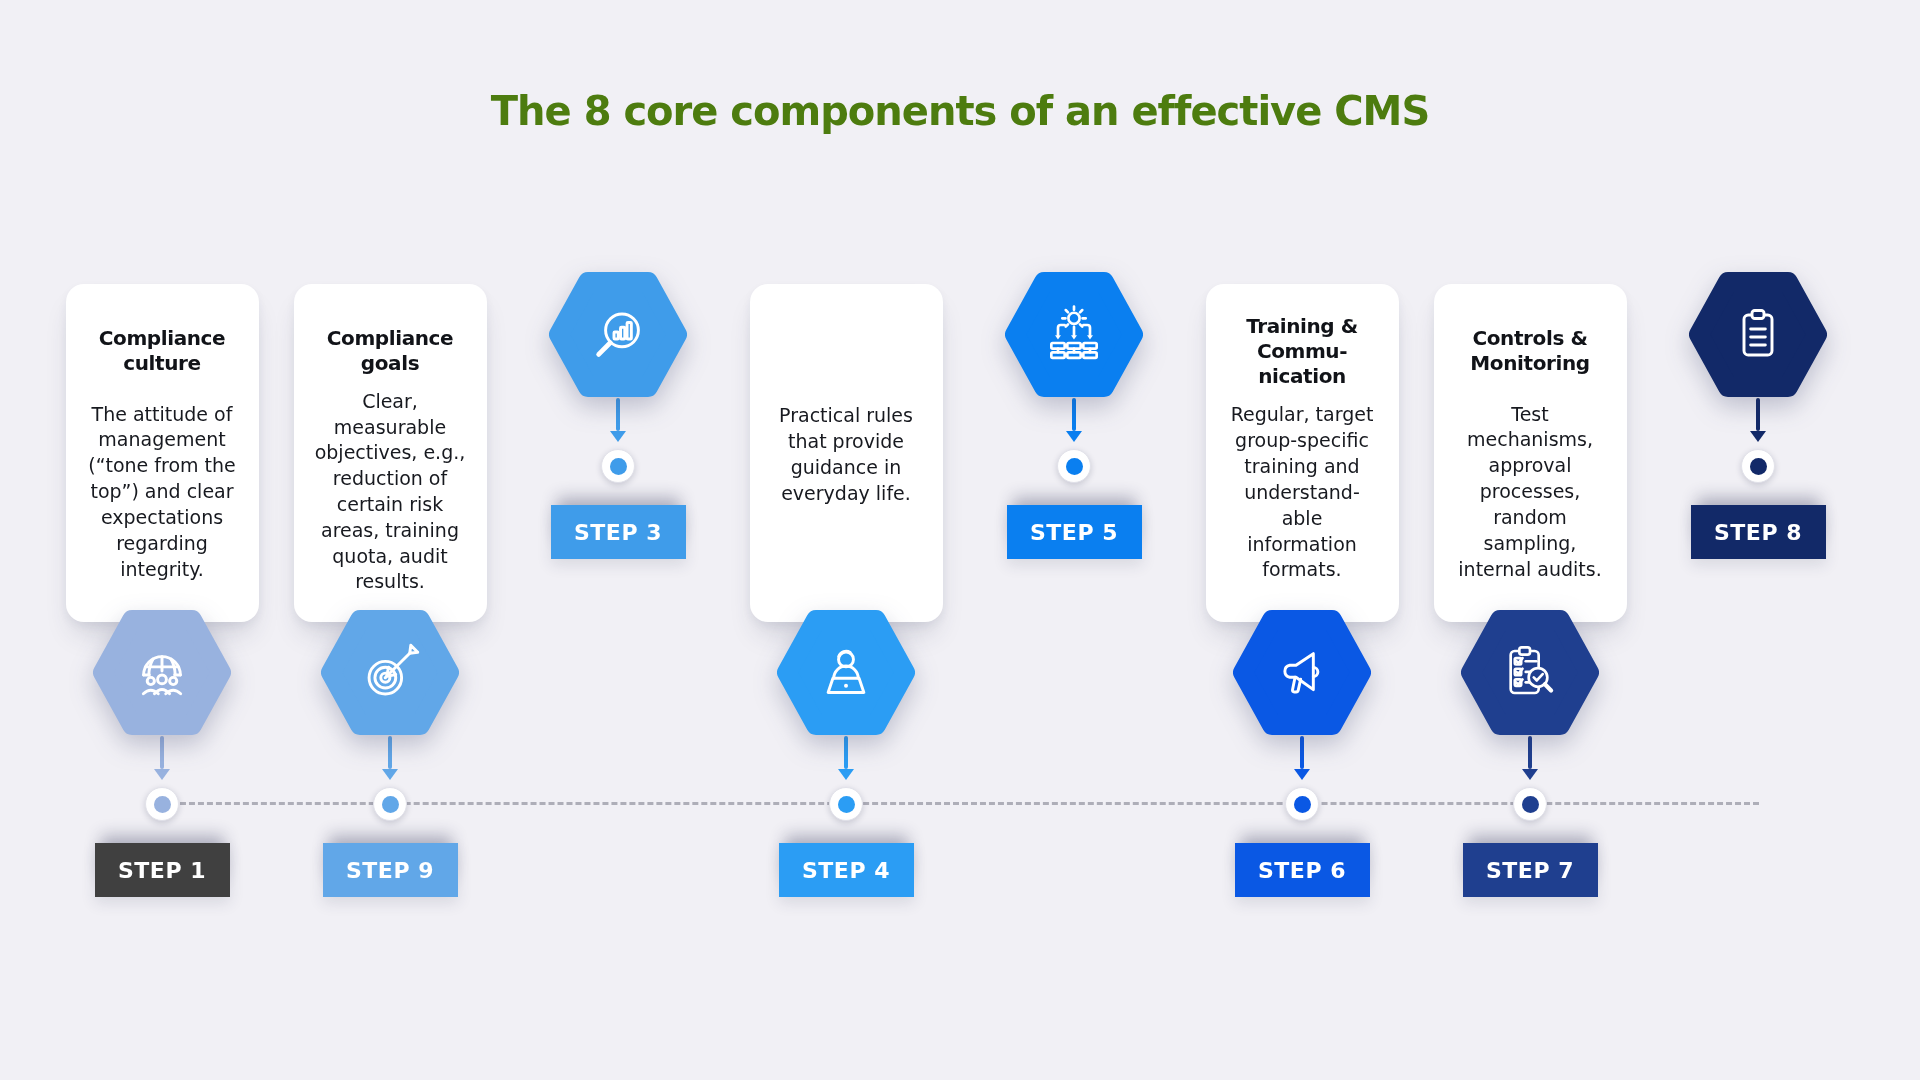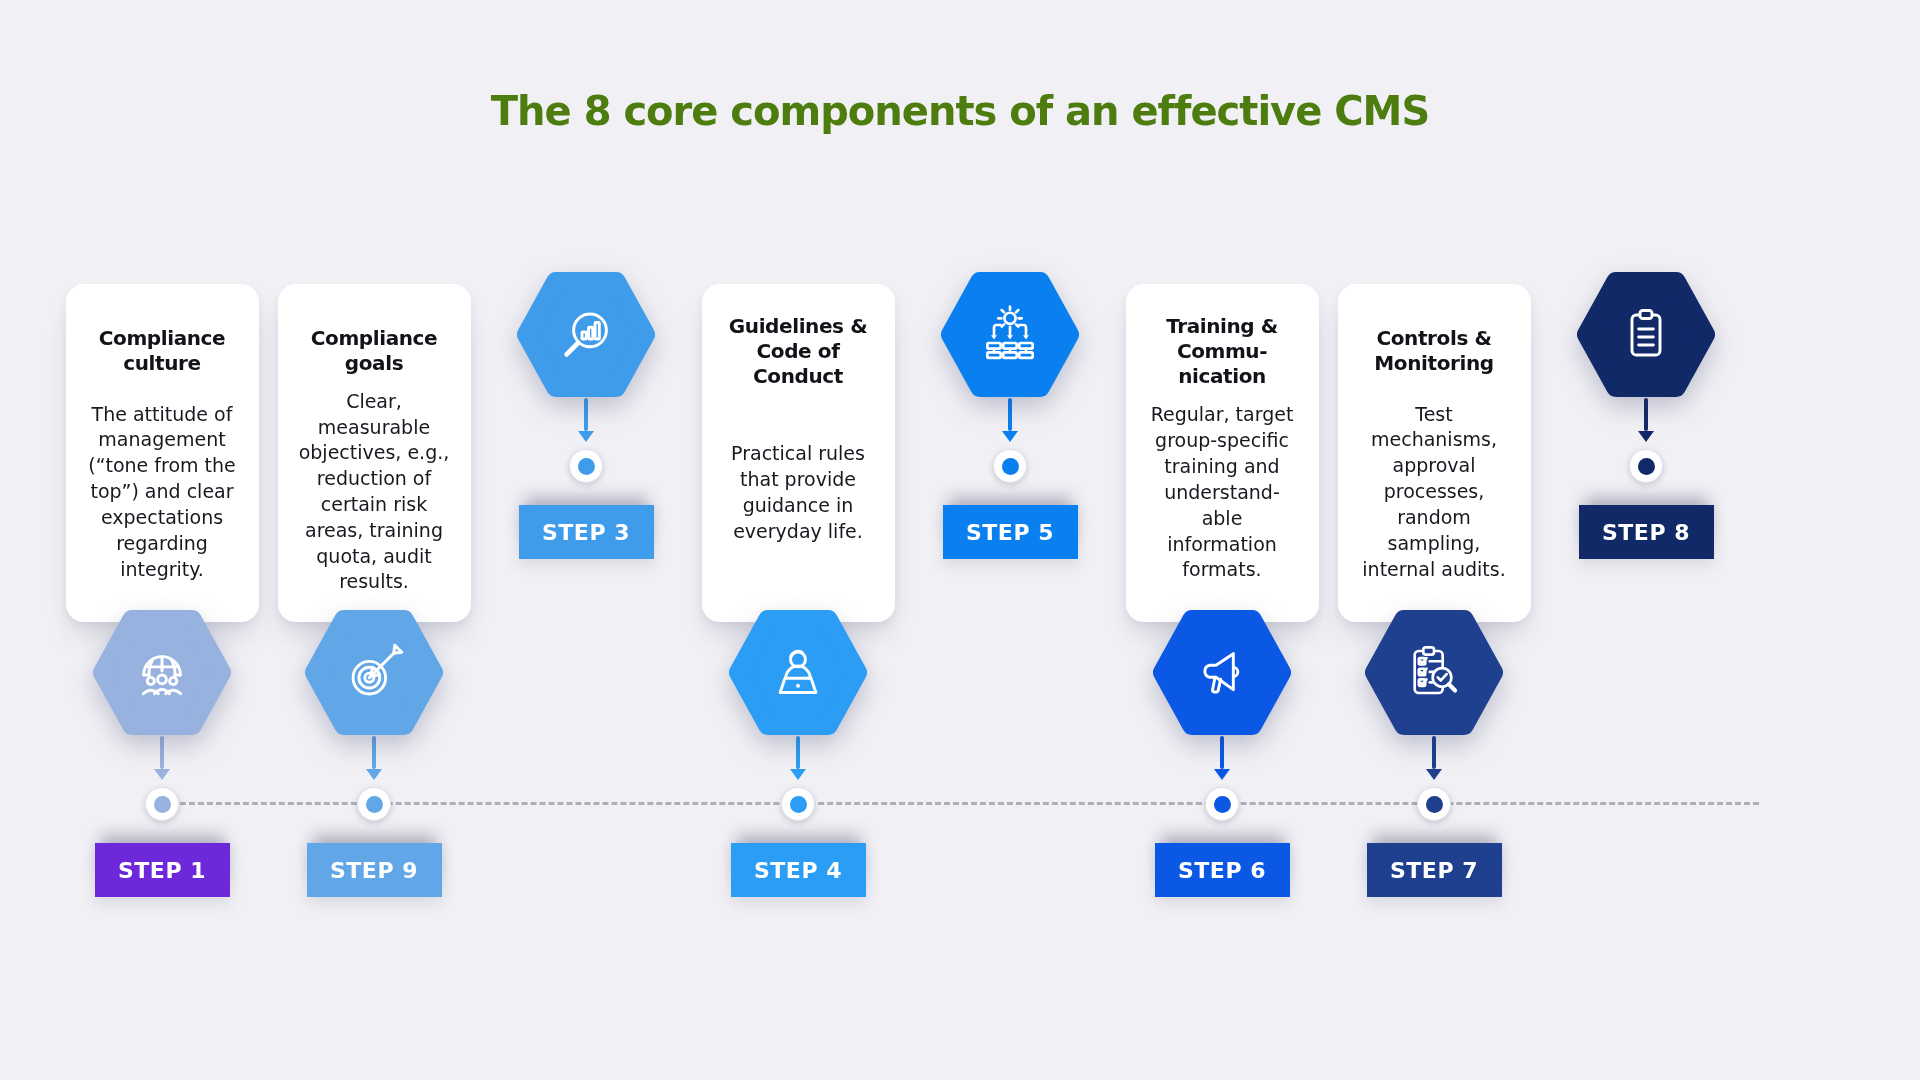--- a/index.html
+++ b/index.html
@@ -17,21 +17,21 @@
     font-weight: bold;
     letter-spacing: -1px;
     color: #4d7c0f;
   }
   .board {
     position: relative;
     width: 1789px;
     margin: 150px auto 0;
     display: grid;
     grid-template-columns: repeat(8, 193px);
-    column-gap: 19px;
+    column-gap: 35px;
   }
   .timeline-line {
     position: absolute;
     top: 518px;
     left: 96px;
     right: 96px;
     border-top: 3px dashed #aeaeb8;
     z-index: 0;
   }
   .column {
@@ -195,21 +195,21 @@
         </svg>
       </span>
     </div>
     <div class="arrow" style="color: rgb(152, 178, 223);">
         <div class="arrow-line"></div>
         <div class="arrow-head"></div>
       </div>
     <div class="dot" style="color: rgb(152, 178, 223);">
         <div class="dot-inner"></div>
       </div>
-    <div class="step-box" style="background-color: #6d28d9; align-items: center;">
+    <div class="step-box" style="background-color: #404040; align-items: center;">
         <span>STEP 1</span>
       </div>
   </div>
 
   <div class="column">
     <div class="card">
       <div class="card-title">Compliance
 goals</div>
       <div class="card-body-wrap">
           <div class="card-body">Clear,
@@ -272,23 +272,20 @@
     <div class="dot" style="color: rgb(63, 156, 234);">
         <div class="dot-inner"></div>
       </div>
     <div class="step-box" style="background-color: rgb(63, 156, 234);">
         <span>STEP 3</span>
       </div>
   </div>
 
   <div class="column">
     <div class="card">
-      <div class="card-title">Guidelines &amp;
-Code of
-Conduct</div>
       <div class="card-body-wrap">
           <div class="card-body">Practical rules
 that provide
 guidance in
 everyday life.</div>
         </div>
     </div>
     <div class="hex-wrap" style="color: rgb(43, 157, 244);">
       <svg class="hex-svg" viewBox="0 0 144 127">
           <polygon points="13,63.5 42,11 102,11 131,63.5 102,116 42,116" fill="currentColor" stroke="currentColor" stroke-width="20" stroke-linejoin="round"></polygon>

